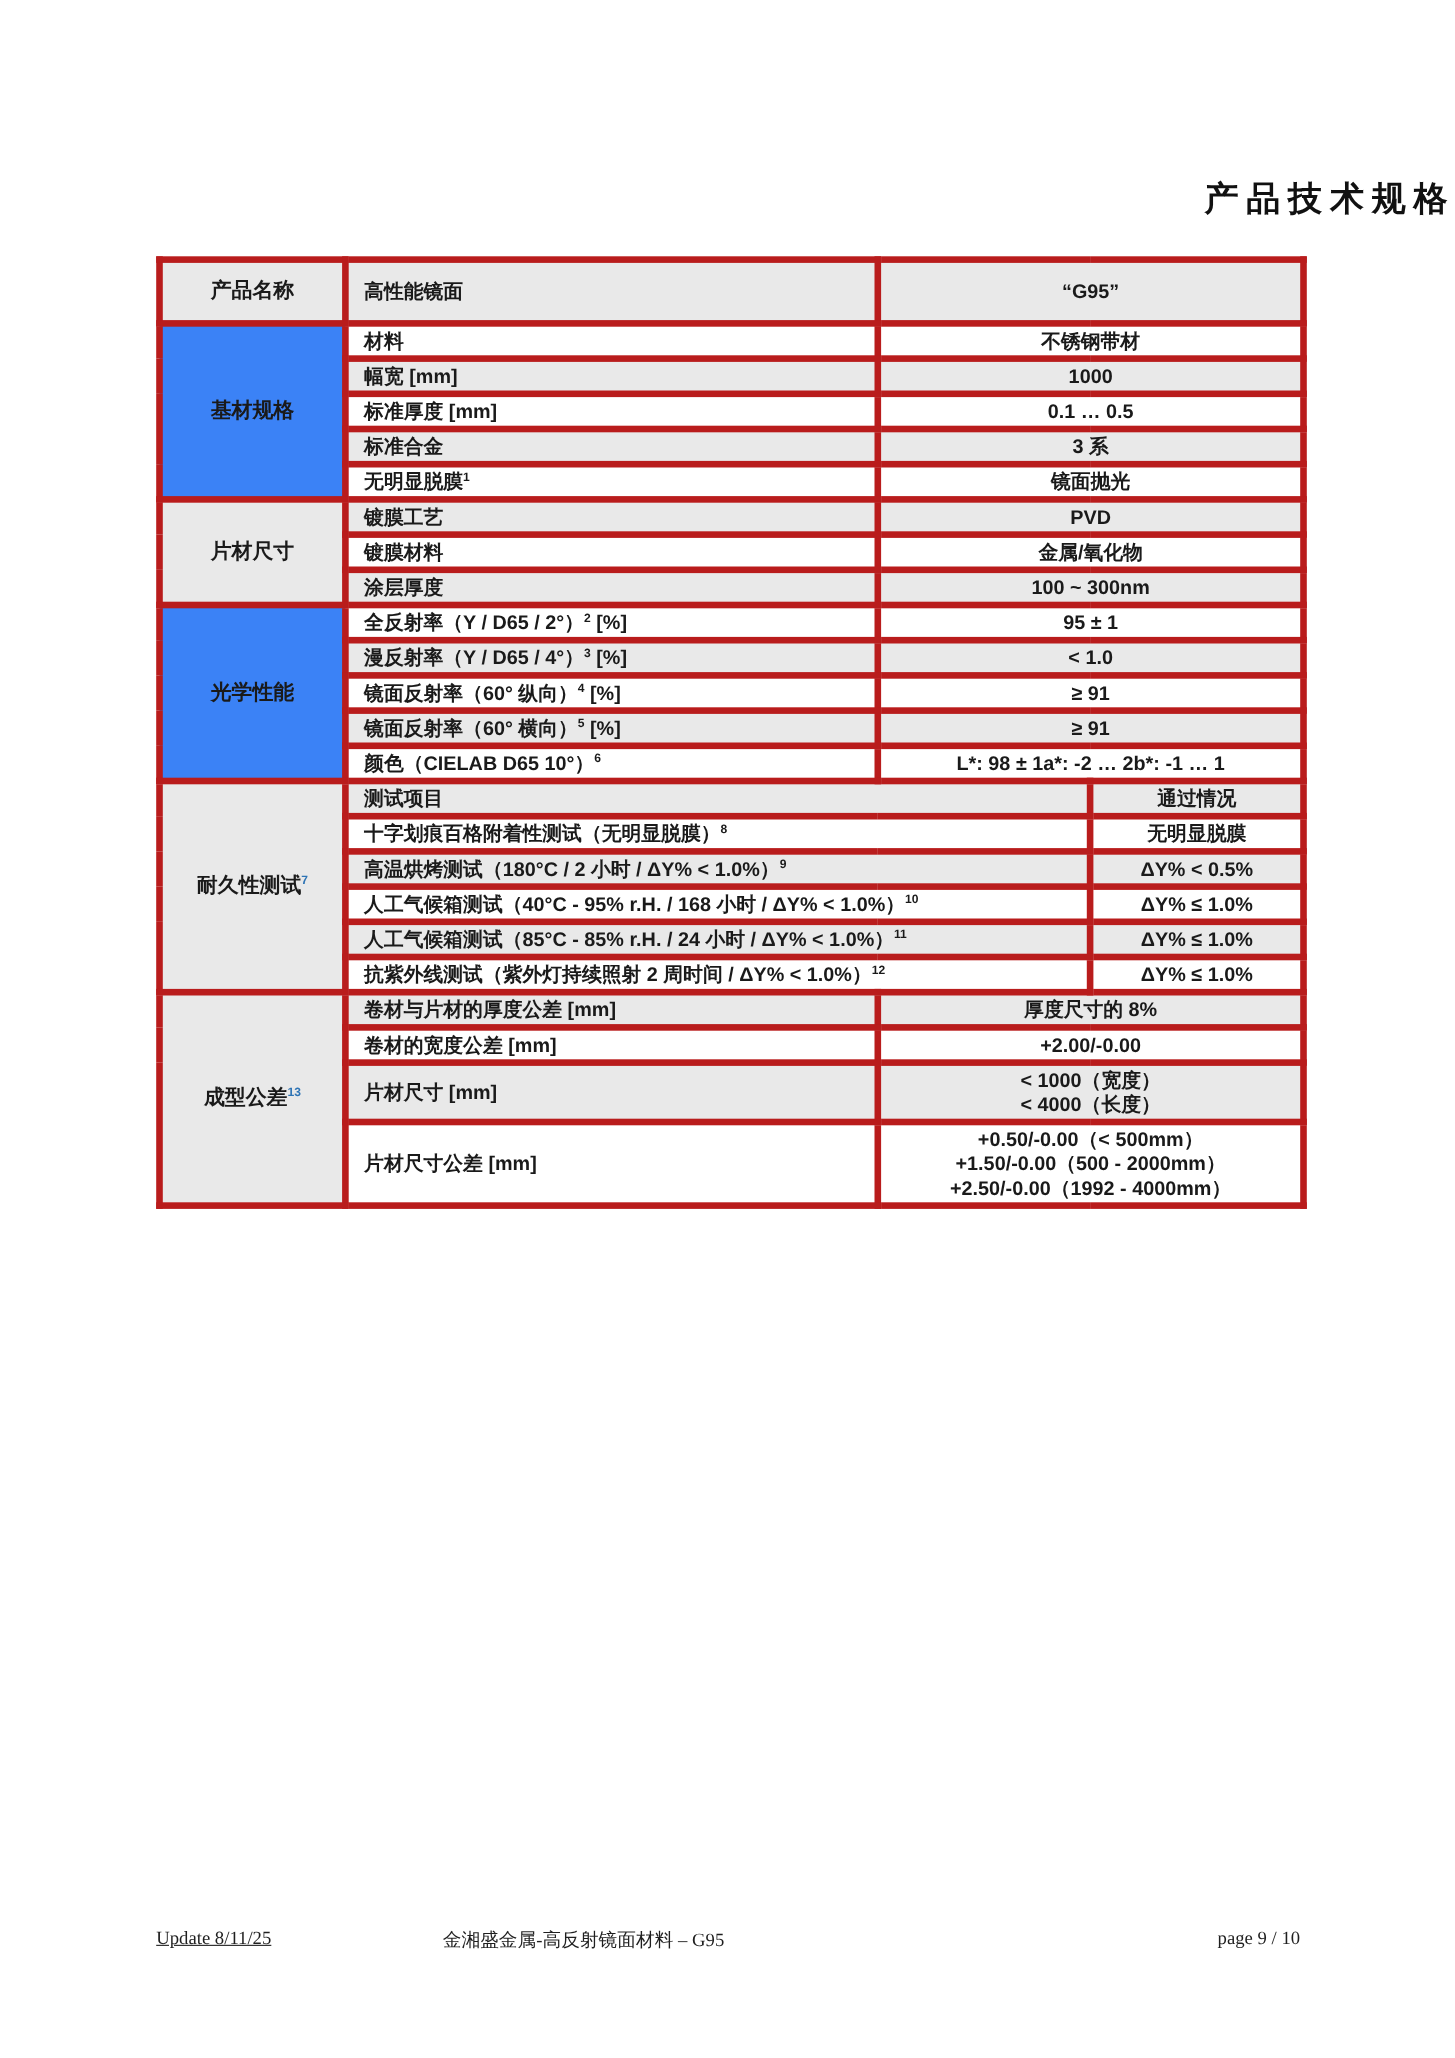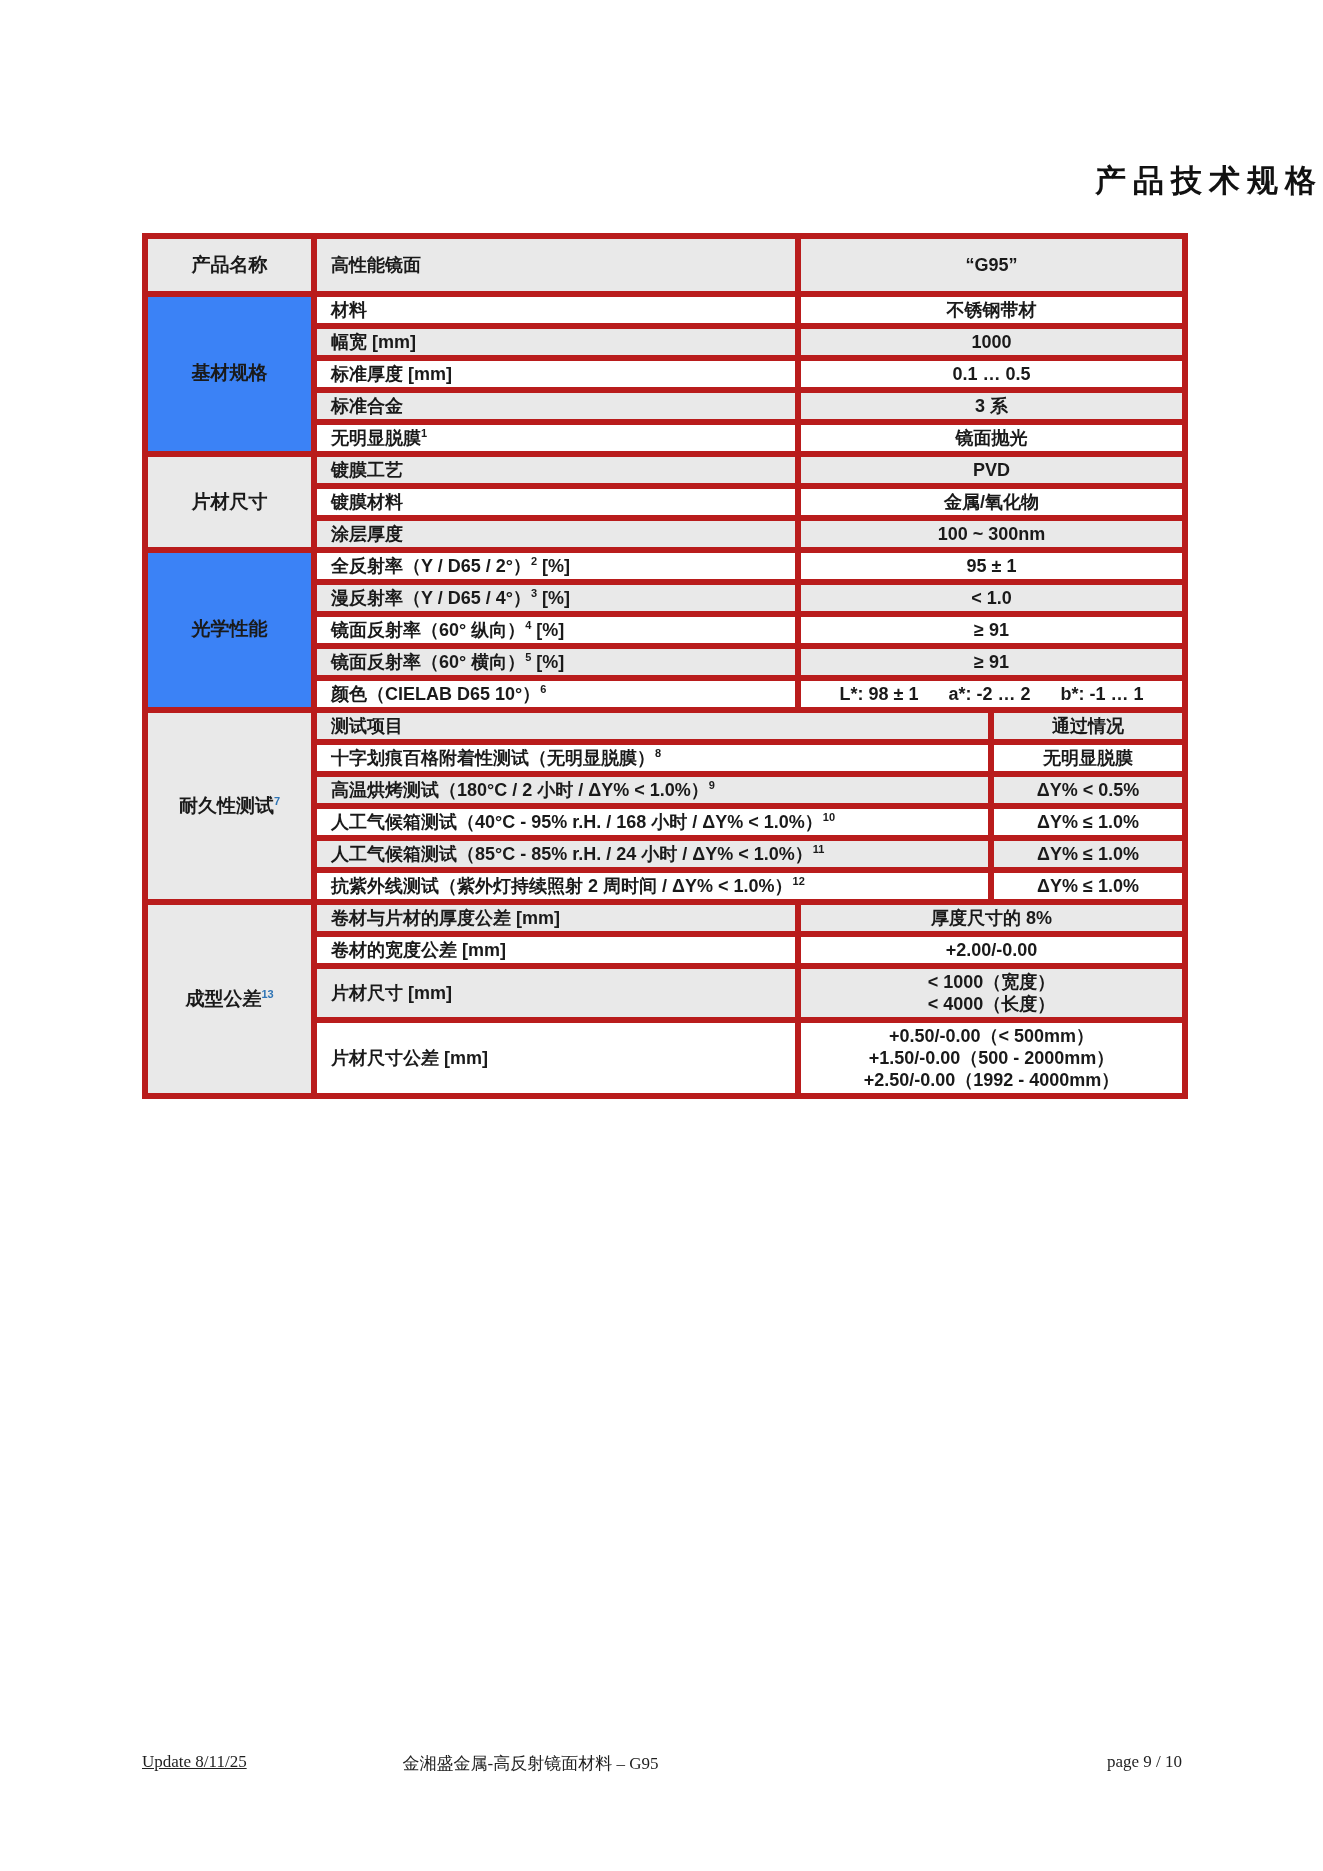--- a/index.html
+++ b/index.html
@@ -25,21 +25,21 @@
   tr.h3{height:68px;}
   tr.shade td{background:#e9e9e9;}
   tr td.cat-white{background:#3b82f6;font-family:Liberation Mono, monospace;}
   tr td.cat-gray{background:#e9e9e9;}
   tr.sec td{border-top:2px solid #4d4d4d;}
   td.cat{text-align:center;font-size:19px;}
   td.label{text-align:left;padding-left:14px;}
   td.val{text-align:center;}
   sup{font-size:11px;line-height:0;vertical-align:super;}
   sup.blue{color:#2e74b5;}
-  .cparts{display:inline-flex;gap:30px;justify-content:flex-start;}
+  .cparts{display:inline-flex;justify-content:flex-start;}
   .footer{
     position:absolute;top:1752px;left:0;width:1323px;height:24px;
     font-family:"Liberation Serif","DejaVu Serif",serif;font-size:17px;color:#1f1f1f;
   }
   .footer .fl{position:absolute;left:142px;text-decoration:underline;}
   .footer .fc{position:absolute;left:0;width:1061px;text-align:center;}
   .footer .fr{position:absolute;right:141px;}
 </style>
 </head>
 <body>

